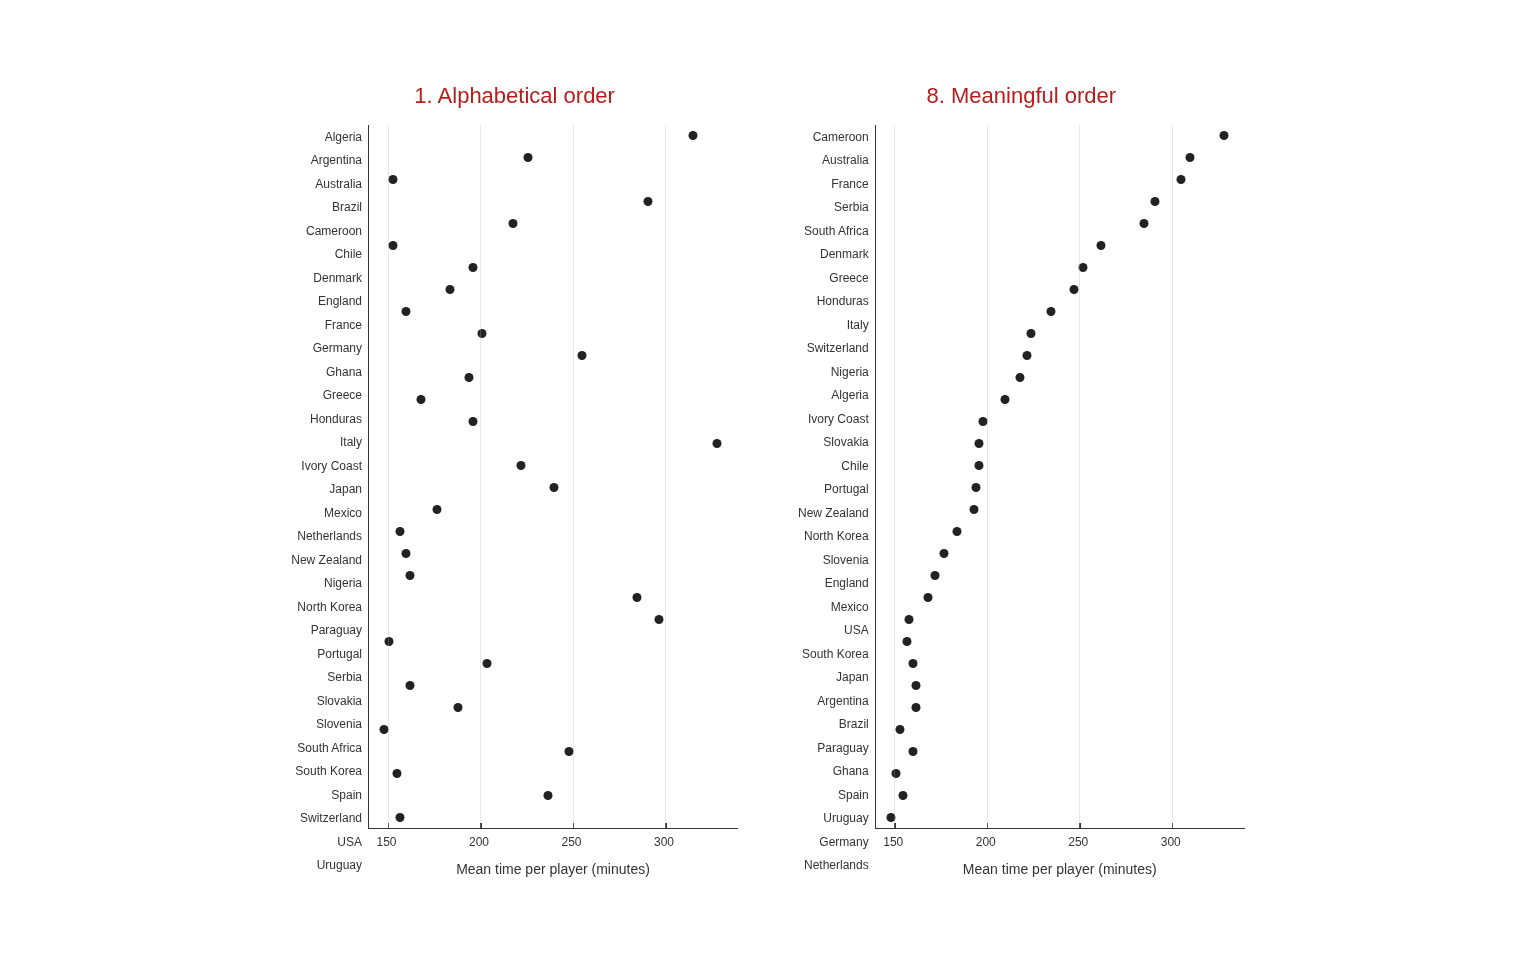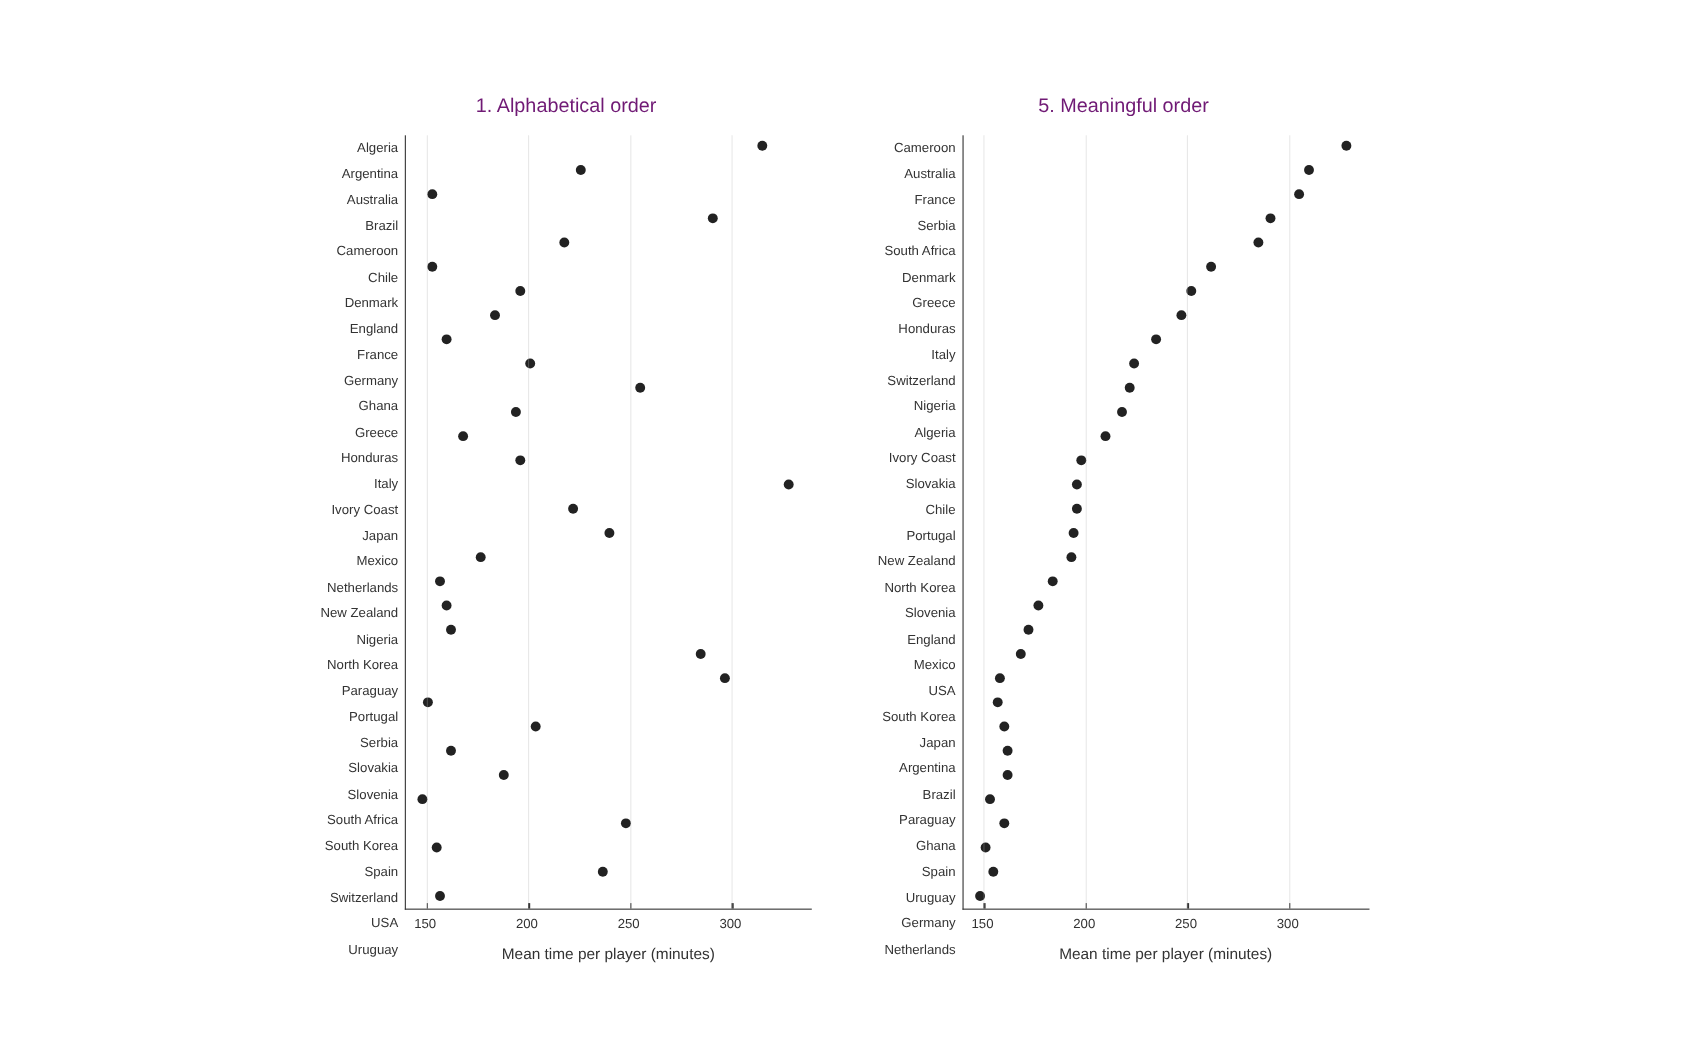--- a/index.html
+++ b/index.html
@@ -17,25 +17,25 @@
       gap: 60px;
       align-items: flex-start;
       padding: 20px 40px;
     }
     .chart-wrapper {
       display: flex;
       flex-direction: column;
       align-items: center;
     }
     .chart-title {
-      font-size: 18px;
+      font-size: 22px;
       font-weight: normal;
       margin-bottom: 16px;
       text-align: center;
-      color: #701a75;
+      color: #b91c1c;
     }
     .chart-area {
       display: flex;
       flex-direction: row;
       align-items: stretch;
     }
     .y-labels {
       display: flex;
       flex-direction: column-reverse;
       justify-content: space-around;
@@ -177,21 +177,21 @@
               <div class="x-tick" style="position: absolute; left: 203.5px; transform: translateX(-50%); top: 2px;">250</div>
               <div class="x-tick" style="position: absolute; left: 296px; transform: translateX(-50%); top: 2px;">300</div>
             </div>
           <div class="x-axis-label" style="width:370px;">Mean time per player (minutes)</div>
         </div>
       </div>
     </div>
   </div>
 
   <div class="chart-wrapper">
-    <div class="chart-title">5. Meaningful order</div>
+    <div class="chart-title">8. Meaningful order</div>
     <div class="chart-area">
       <div class="y-labels" id="chart2-ylabels">
           <div class="y-label" style="height: 22px;">Netherlands</div>
           <div class="y-label" style="height: 22px;">Germany</div>
           <div class="y-label" style="height: 22px;">Uruguay</div>
           <div class="y-label" style="height: 22px;">Spain</div>
           <div class="y-label" style="height: 22px;">Ghana</div>
           <div class="y-label" style="height: 22px;">Paraguay</div>
           <div class="y-label" style="height: 22px;">Brazil</div>
           <div class="y-label" style="height: 22px;">Argentina</div>

